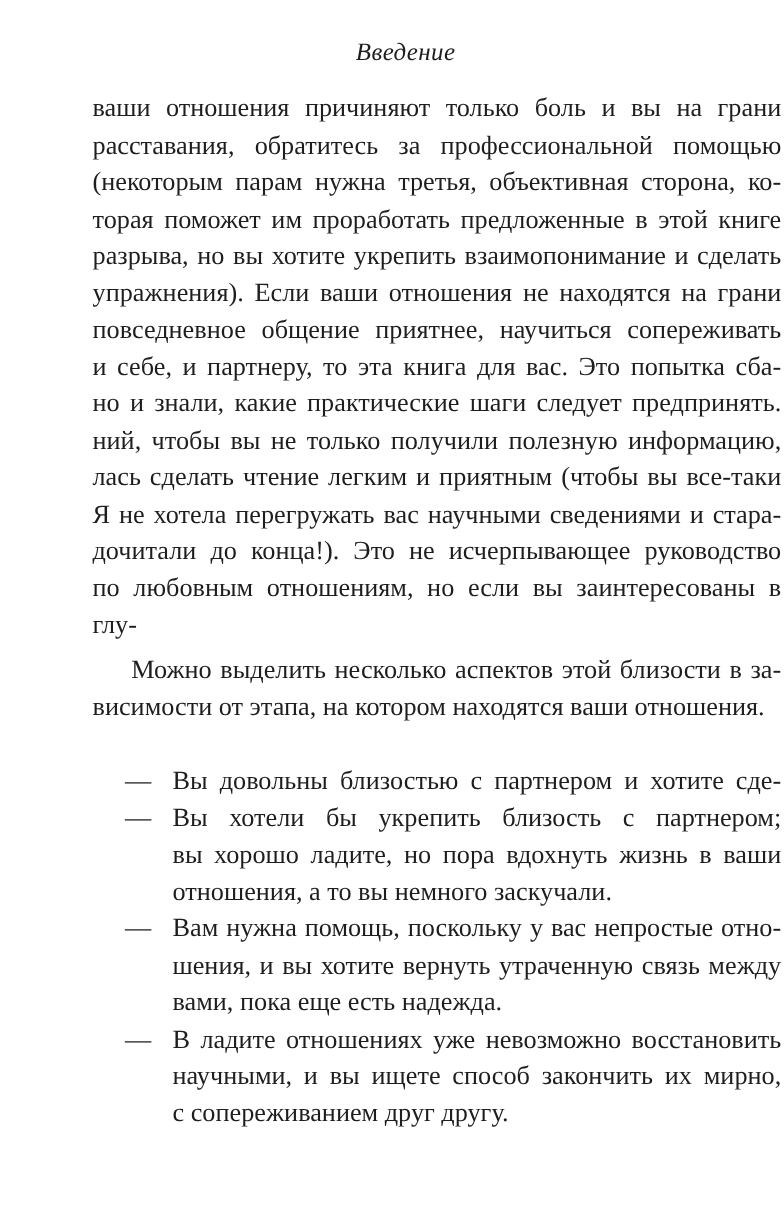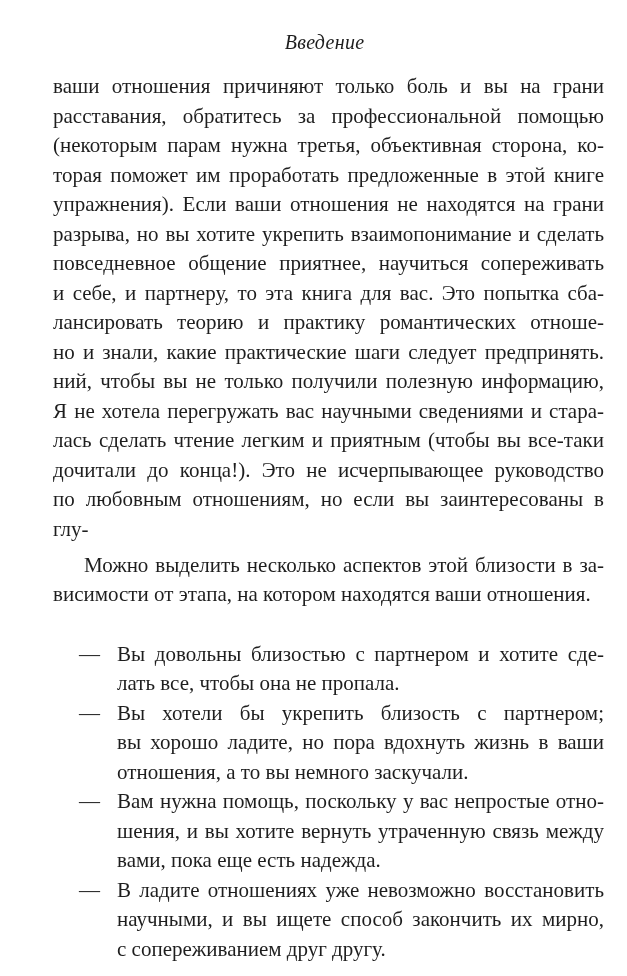--- a/index.html
+++ b/index.html
@@ -20,21 +20,21 @@
     width: 100%;
     text-align: center;
     font-style: italic;
     font-size: 20px;
     line-height: 24px;
     letter-spacing: 0.3px;
   }
   .content {
     position: absolute;
     top: 72px;
-    left: 53px;
+    left: 74px;
     width: 551px;
     font-size: 21px;
     line-height: 29.5px;
   }
   .paragraph { margin: 0; }
   
   .tl {
     text-align: justify;
     text-align-last: justify;
     white-space: normal;
@@ -65,45 +65,43 @@
 
   <div class="chapter-header">Введение</div>
 
   <div class="content">
 
     <div class="paragraph">
         <div class="tl">ваши отношения причиняют только боль и вы на грани</div>
         <div class="tl">расставания, обратитесь за профессиональной помощью</div>
         <div class="tl">(некоторым парам нужна третья, объективная сторона, ко-</div>
         <div class="tl">торая поможет им проработать предложенные в этой книге</div>
+        <div class="tl">разрыва, но вы хотите укрепить взаимопонимание и сделать</div>
         <div class="tl">упражнения). Если ваши отношения не находятся на грани</div>
-        <div class="tl">разрыва, но вы хотите укрепить взаимопонимание и сделать</div>
         <div class="tl">повседневное общение приятнее, научиться сопереживать</div>
         <div class="tl">и себе, и партнеру, то эта книга для вас. Это попытка сба-</div>
-        <div class="tl">лансировать теорию и практику романтических отноше-</div>
         <div class="tl">но и знали, какие практические шаги следует предпринять.</div>
         <div class="tl">ний, чтобы вы не только получили полезную информацию,</div>
+        <div class="tl">лась сделать чтение легким и приятным (чтобы вы все-таки</div>
         <div class="tl">Я не хотела перегружать вас научными сведениями и стара-</div>
-        <div class="tl">лась сделать чтение легким и приятным (чтобы вы все-таки</div>
         <div class="tl">дочитали до конца!). Это не исчерпывающее руководство</div>
         <div class="tl">по любовным отношениям, но если вы заинтересованы в глу-</div>
       </div>
 
     <div class="paragraph indent-first">
         <div class="tl">Можно выделить несколько аспектов этой близости в за-</div>
         <div class="tl tl-last">висимости от этапа, на котором находятся ваши отношения.</div>
       </div>
 
     <div class="bullet-list">
 
       <div class="list-item">
         <div class="list-marker">—</div>
         <div class="list-lines">
             <div class="tl">Вы довольны близостью с партнером и хотите сде-</div>
-            <div class="tl tl-last">лать все, чтобы она не пропала.</div>
           </div>
       </div>
 
       <div class="list-item">
         <div class="list-marker">—</div>
         <div class="list-lines">
             <div class="tl">Вы хотели бы укрепить близость с партнером;</div>
             <div class="tl">вы хорошо ладите, но пора вдохнуть жизнь в ваши</div>
             <div class="tl tl-last">отношения, а то вы немного заскучали.</div>
           </div>

